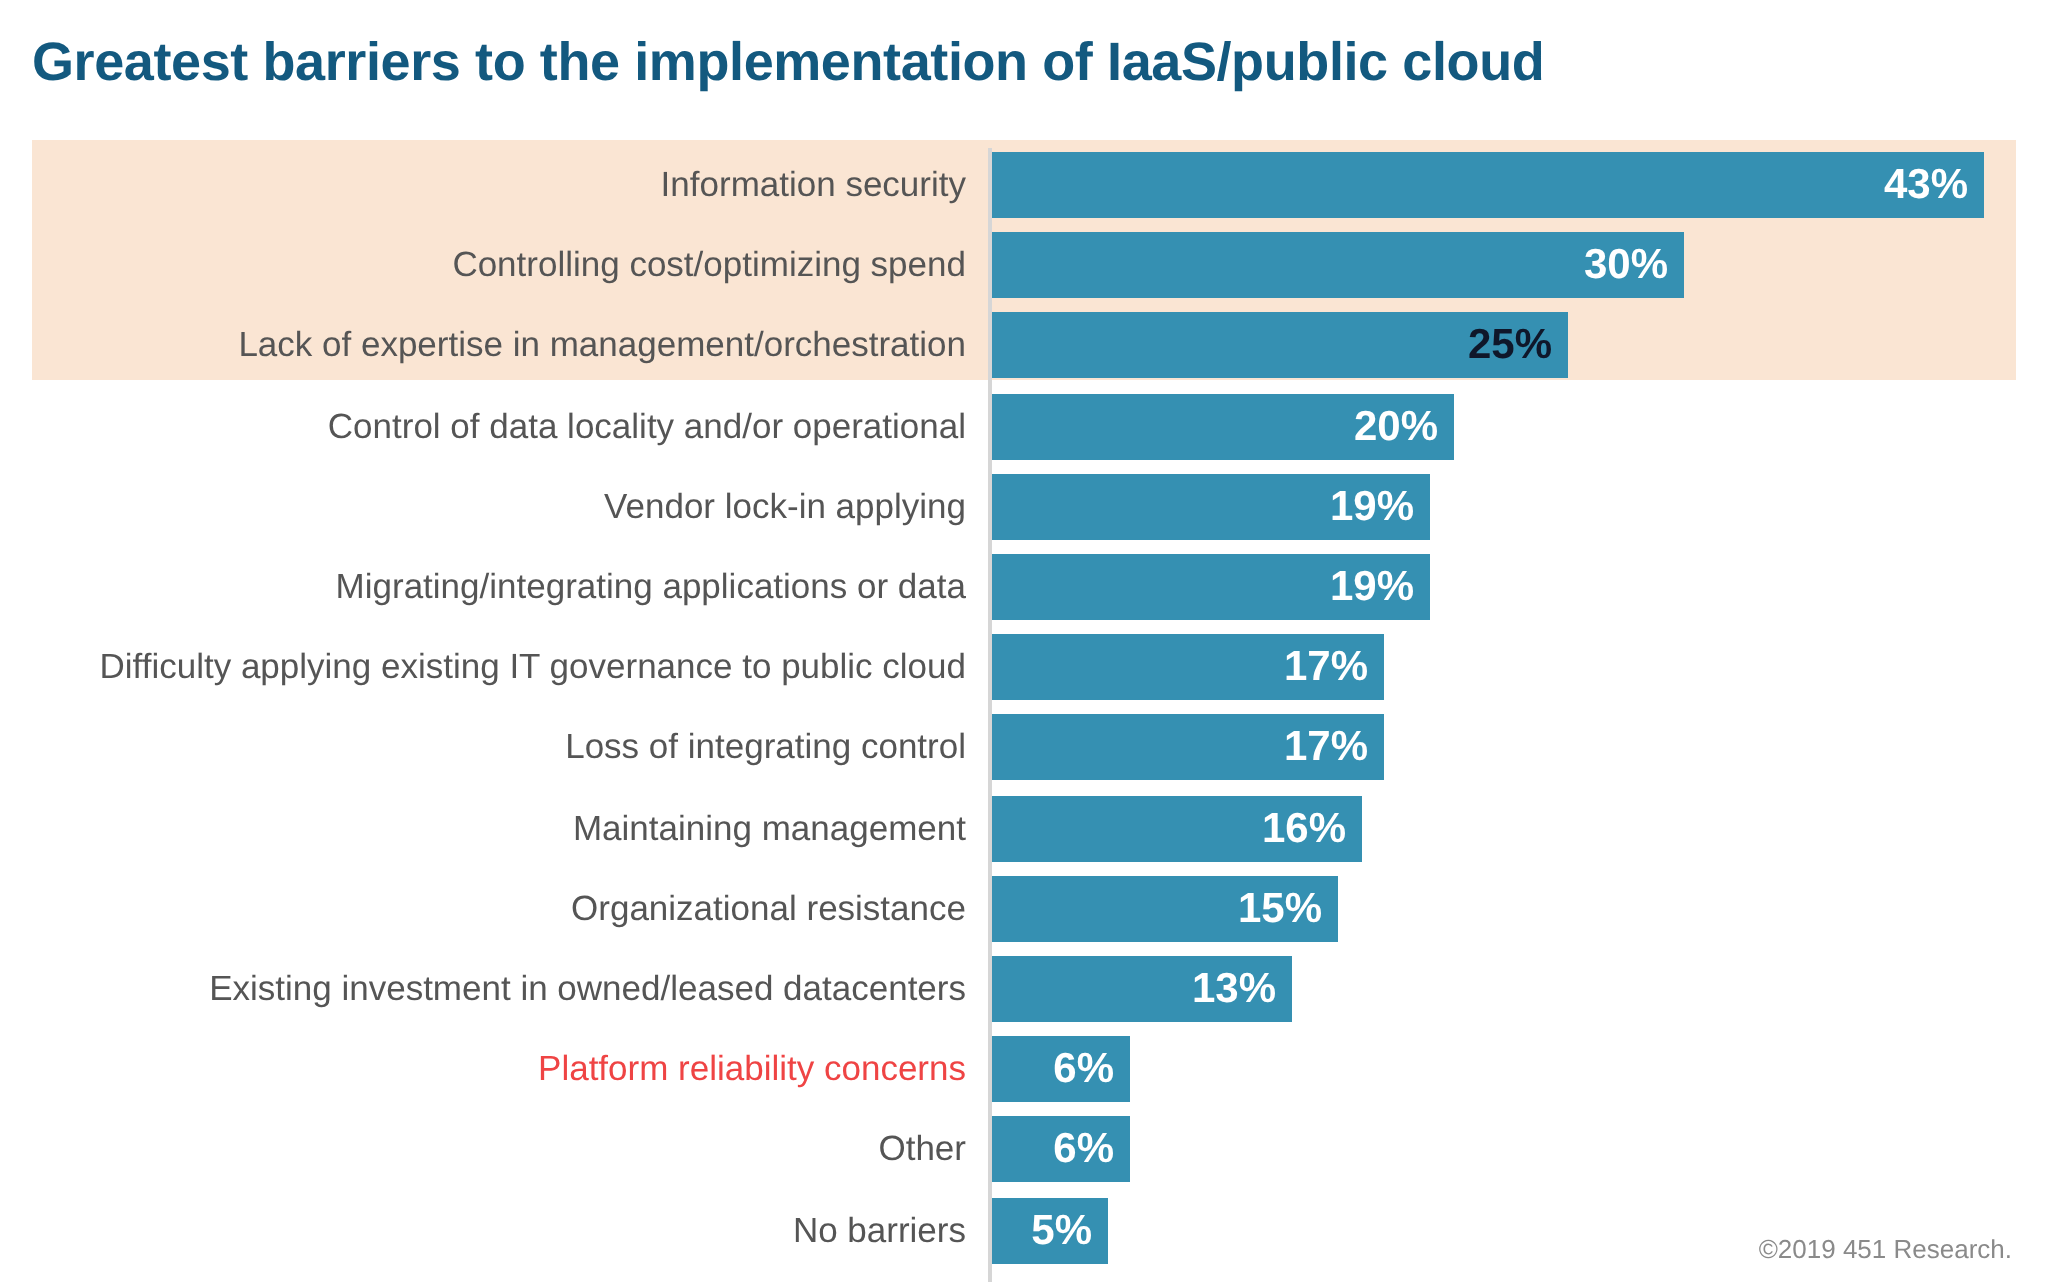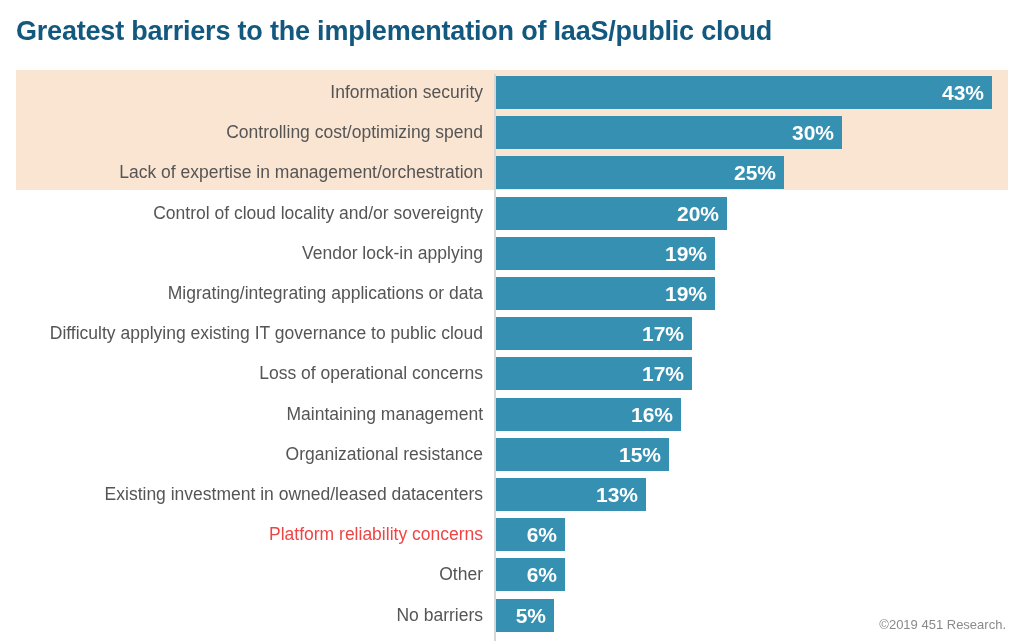--- a/index.html
+++ b/index.html
@@ -137,25 +137,25 @@
         </div>
         <div class="row" style="top: 46.2px;">
           <div class="row-label-wrap" style="color: rgb(85, 85, 85);">Controlling cost/optimizing spend</div>
           <div class="bar" style="width: 346px; background: rgb(53, 144, 178);">
             <span class="bar-value" style="color: rgb(255, 255, 255);">30%</span>
           </div>
         </div>
         <div class="row" style="top: 86.4px;">
           <div class="row-label-wrap" style="color: rgb(85, 85, 85);">Lack of expertise in management/orchestration</div>
           <div class="bar" style="width: 288px; background: rgb(53, 144, 178);">
-            <span class="bar-value" style="color: #ffffff;">25%</span>
+            <span class="bar-value" style="color: #0f172a;">25%</span>
           </div>
         </div>
         <div class="row" style="top: 126.6px;">
-          <div class="row-label-wrap" style="color: rgb(85, 85, 85);">Control of cloud locality and/or sovereignty</div>
+          <div class="row-label-wrap" style="color: rgb(85, 85, 85);">Control of data locality and/or operational</div>
           <div class="bar" style="width: 231px; background: rgb(53, 144, 178);">
             <span class="bar-value" style="color: rgb(255, 255, 255);">20%</span>
           </div>
         </div>
         <div class="row" style="top: 166.8px;">
           <div class="row-label-wrap" style="color: rgb(85, 85, 85);">Vendor lock-in applying</div>
           <div class="bar" style="width: 219px; background: rgb(53, 144, 178);">
             <span class="bar-value" style="color: rgb(255, 255, 255);">19%</span>
           </div>
         </div>
@@ -165,21 +165,21 @@
             <span class="bar-value" style="color: rgb(255, 255, 255);">19%</span>
           </div>
         </div>
         <div class="row" style="top: 247.2px;">
           <div class="row-label-wrap" style="color: rgb(85, 85, 85);">Difficulty applying existing IT governance to public cloud</div>
           <div class="bar" style="width: 196px; background: rgb(53, 144, 178);">
             <span class="bar-value" style="color: rgb(255, 255, 255);">17%</span>
           </div>
         </div>
         <div class="row" style="top: 287.4px;">
-          <div class="row-label-wrap" style="color: rgb(85, 85, 85);">Loss of operational concerns</div>
+          <div class="row-label-wrap" style="color: rgb(85, 85, 85);">Loss of integrating control</div>
           <div class="bar" style="width: 196px; background: rgb(53, 144, 178);">
             <span class="bar-value" style="color: rgb(255, 255, 255);">17%</span>
           </div>
         </div>
         <div class="row" style="top: 327.6px;">
           <div class="row-label-wrap" style="color: rgb(85, 85, 85);">Maintaining management</div>
           <div class="bar" style="width: 185px; background: rgb(53, 144, 178);">
             <span class="bar-value" style="color: rgb(255, 255, 255);">16%</span>
           </div>
         </div>

